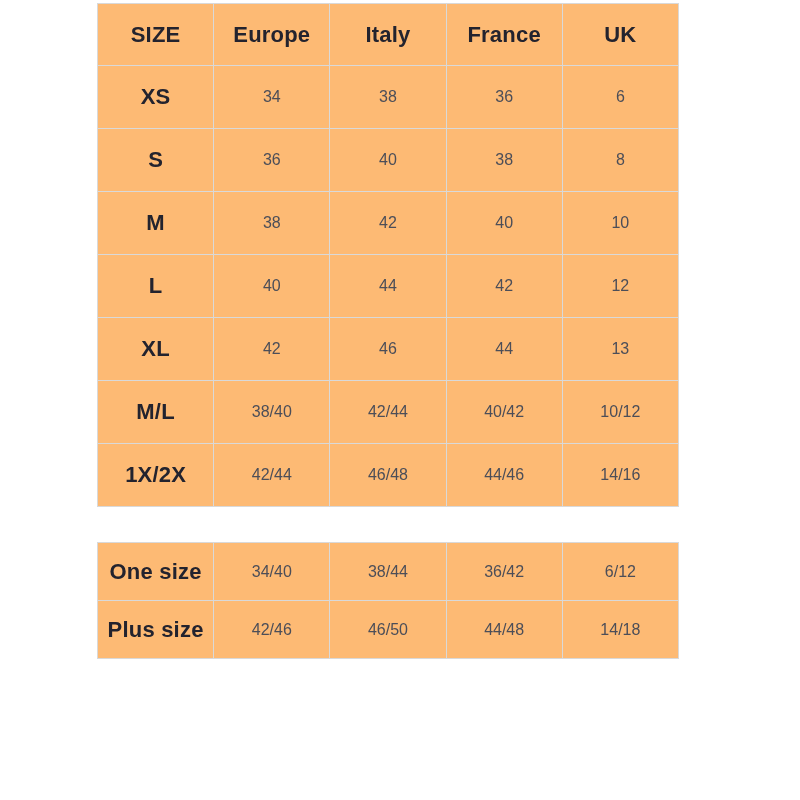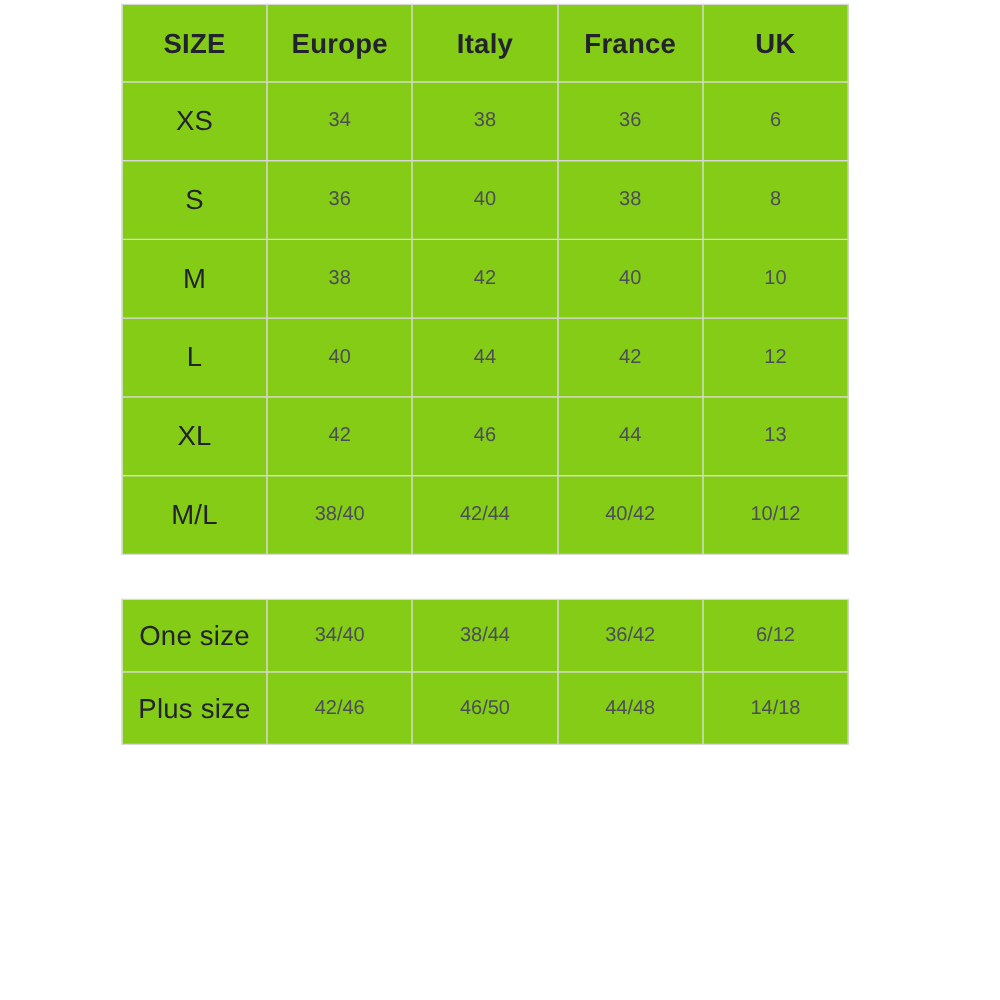--- a/index.html
+++ b/index.html
@@ -26,35 +26,35 @@
     table-layout: fixed;
     width: 582px;
   }
   table.size-table col { width: 20%; }
   table.size-table th,
   table.size-table td {
     border: 1px solid #d9d9d9;
     text-align: center;
     vertical-align: middle;
     padding: 0;
-    background: #84cc16;
+    background: #fdba74;
   }
   table.t1 thead tr { height: 62px; }
   table.t1 tbody tr { height: 63px; }
   table.t2 tbody tr { height: 58px; }
   table.t2 { margin-top: 35px; }
   .head-cell {
     font-size: 22px;
     font-weight: 700;
     color: #23232e;
     letter-spacing: 0.2px;
   }
   .label-cell {
     font-size: 22px;
-    font-weight: 400;
+    font-weight: 700;
     color: #23232e;
     letter-spacing: 0.2px;
   }
   .value-cell {
     font-size: 16px;
     font-weight: 400;
     color: #4c4e58;
   }
 </style>
 </head>
@@ -116,20 +116,27 @@
           <td class="value-cell">44</td>
           <td class="value-cell">13</td>
         </tr>
         <tr>
           <td class="label-cell">M/L</td>
           <td class="value-cell">38/40</td>
           <td class="value-cell">42/44</td>
           <td class="value-cell">40/42</td>
           <td class="value-cell">10/12</td>
         </tr>
+        <tr>
+          <td class="label-cell">1X/2X</td>
+          <td class="value-cell">42/44</td>
+          <td class="value-cell">46/48</td>
+          <td class="value-cell">44/46</td>
+          <td class="value-cell">14/16</td>
+        </tr>
       </tbody>
     </table>
 
     <table class="size-table t2">
       <colgroup>
           <col>
           <col>
           <col>
           <col>
           <col>

